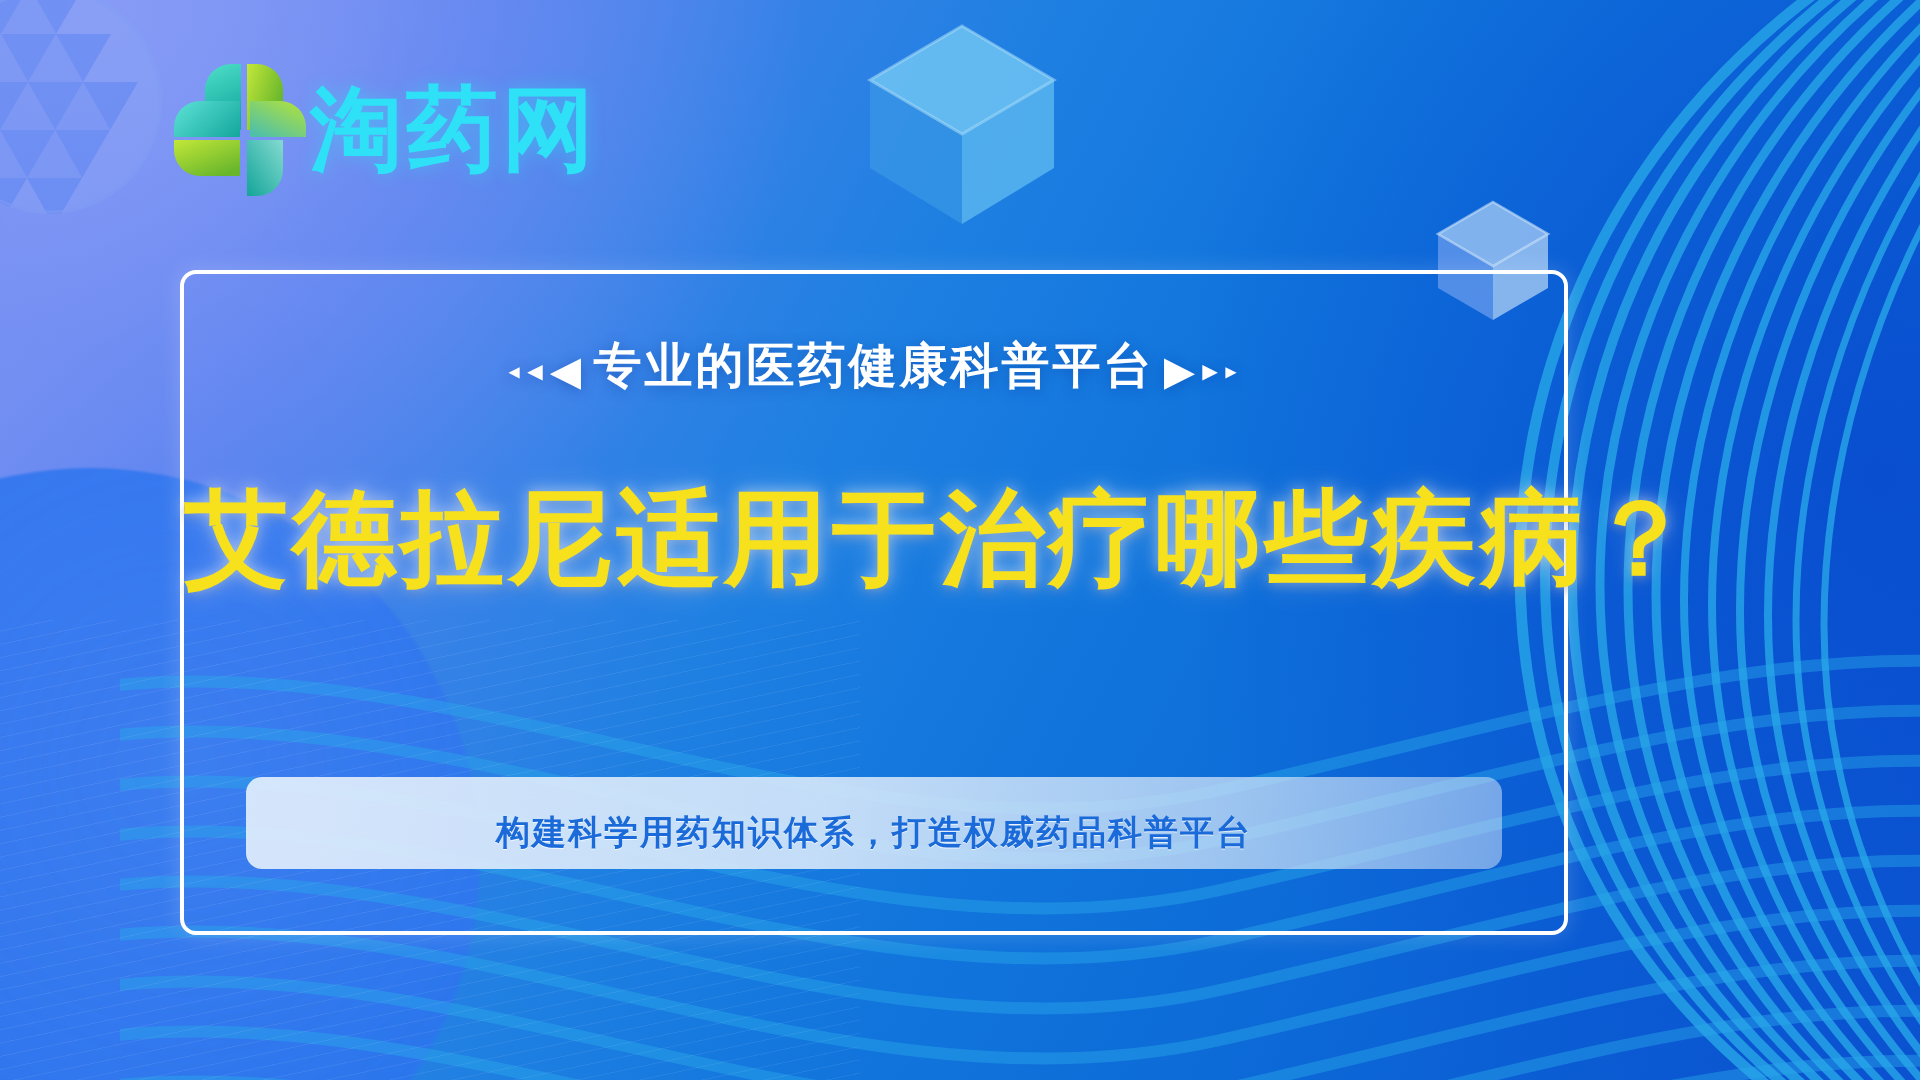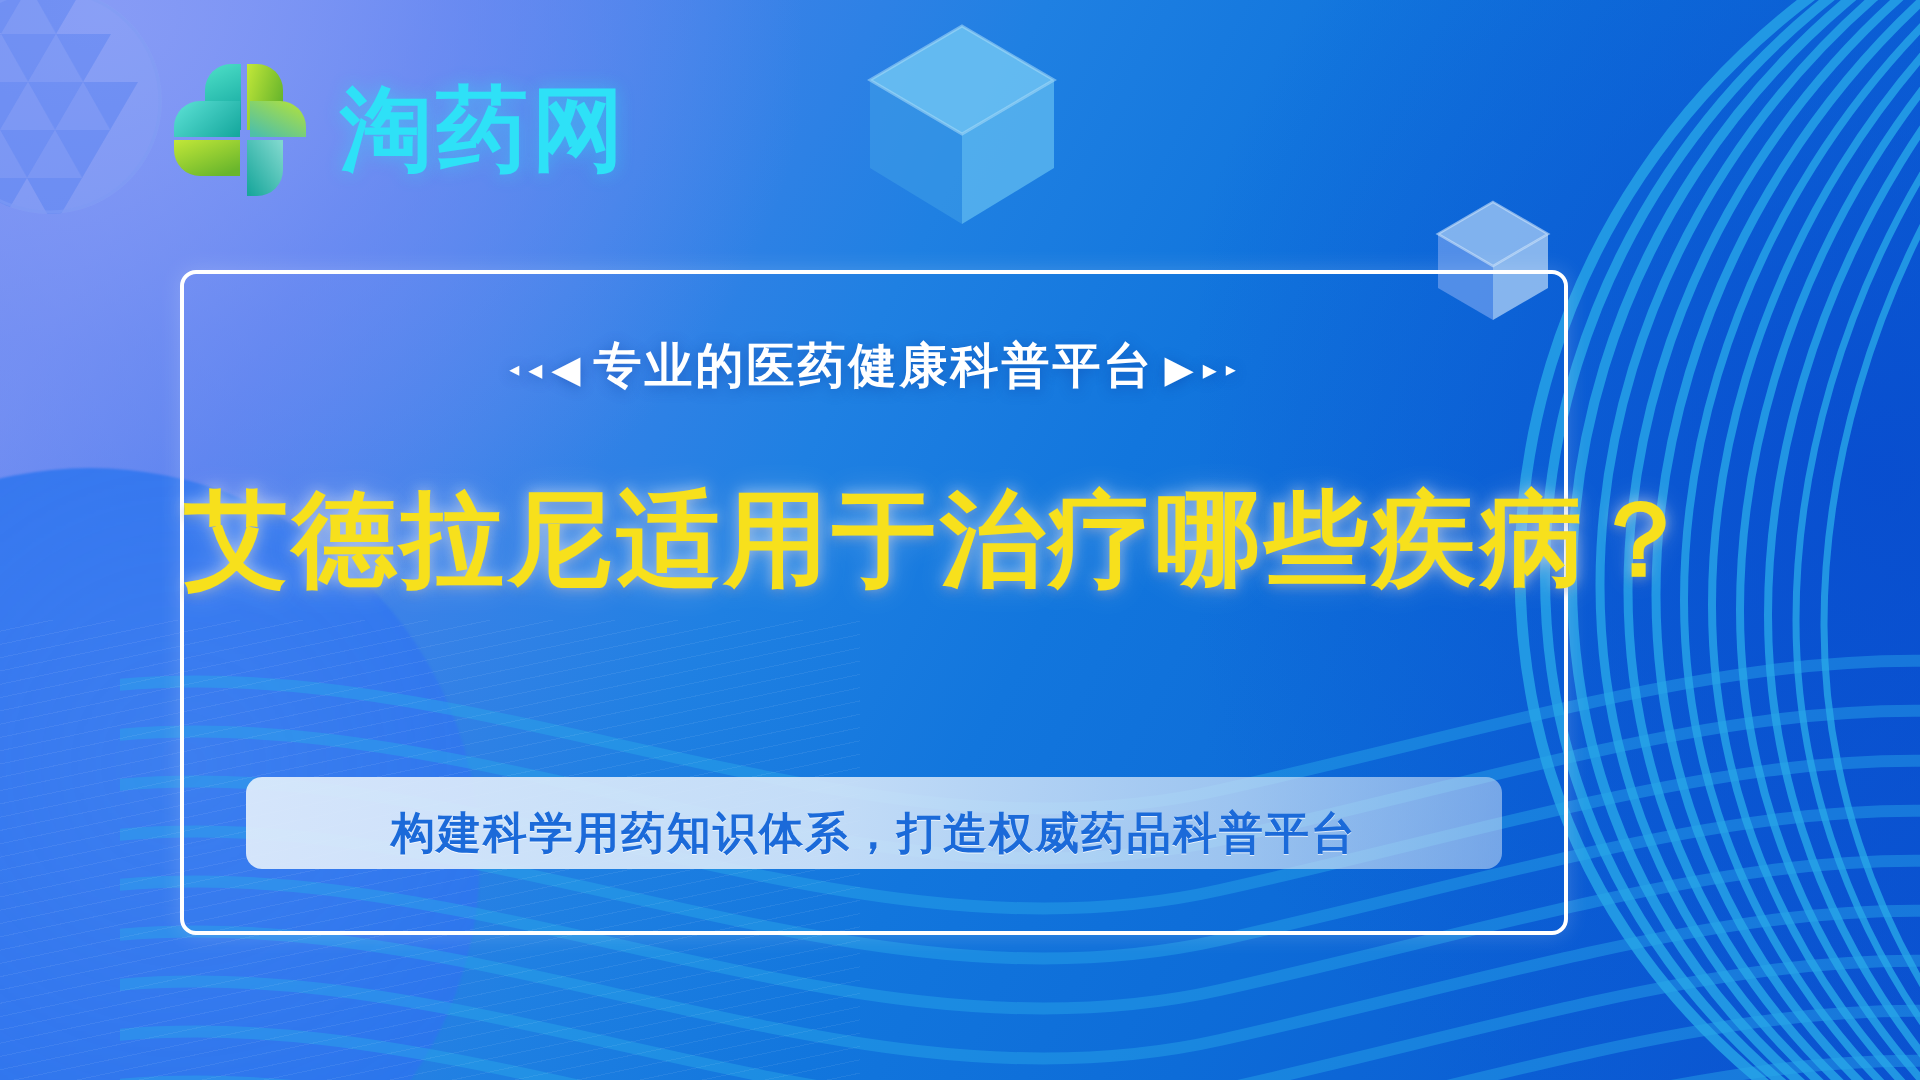--- a/index.html
+++ b/index.html
@@ -37,30 +37,30 @@
   .waves-bottom{position:absolute;left:120px;bottom:-340px;width:1900px;height:780px;opacity:.55;}
 
   
   .hairlines{position:absolute;left:-40px;bottom:-60px;width:900px;height:520px;opacity:.38;
     background:repeating-linear-gradient(-12deg, rgba(255,255,255,.17) 0px, rgba(255,255,255,.17) 1px, rgba(255,255,255,0) 1px, rgba(255,255,255,0) 13px);}
 
   
   .cube{position:absolute;}
 
   
-  .logo-wrap{position:absolute;left:168px;top:58px;display:flex;align-items:center;gap:30px;justify-content:center;}
+  .logo-wrap{position:absolute;left:168px;top:58px;display:flex;align-items:center;justify-content:center;}
   .logo-mark{width:142px;height:142px;display:block;}
   .logo-text{font-size:92px;font-weight:700;color:#2ee1f7;letter-spacing:4px;line-height:1;
     font-family:"Liberation Sans","DejaVu Sans",sans-serif;
     text-shadow:0 0 18px rgba(46,225,247,.45);white-space:nowrap;}
 
   
   .frame{position:absolute;left:180px;top:270px;width:1388px;height:665px;
     border:4px solid #ffffff;border-radius:16px;box-sizing:border-box;
-    box-shadow:0 0 22px rgba(255,255,255,.18);}
+    box-shadow:0 0 22px rgba(255,255,255,.18);font-family:Liberation Serif, serif;}
 
   .tagline{position:absolute;left:0;right:0;top:60px;text-align:center;
     color:#ffffff;font-size:48px;font-weight:700;letter-spacing:3px;white-space:nowrap;
     text-shadow:0 2px 14px rgba(10,60,160,.45);}
   .tagline .tri{display:inline-block;vertical-align:middle;color:#fff;}
   .tri.s1{font-size:20px;margin:0 3px;}
   .tri.s2{font-size:28px;margin:0 3px;}
   .tri.s3{font-size:38px;margin:0 10px 0 3px;}
   .tri.e3{font-size:38px;margin:0 3px 0 10px;}
   .tri.e2{font-size:28px;margin:0 3px;}
@@ -69,21 +69,21 @@
   .main-title{position:absolute;left:0;right:0;top:208px;
     font-size:104px;font-weight:700;color:#f7e01c;letter-spacing:4px;white-space:nowrap;line-height:1.1;
     text-shadow:
       0 0 14px rgba(255,255,255,.55),
       0 0 30px rgba(255,255,255,.30),
       0 4px 10px rgba(8,50,140,.30);}
 
   .banner{position:absolute;left:62px;right:62px;bottom:62px;height:92px;border-radius:16px;
     background:linear-gradient(100deg, rgba(226,238,252,.92) 0%, rgba(214,231,250,.90) 46%, rgba(206,226,248,.74) 78%, rgba(202,223,247,.55) 100%);
     display:flex;align-items:center;justify-content:center;}
-  .banner-text{font-size:44px;font-weight:700;color:#1b6ad9;letter-spacing:2px;white-space:nowrap;
+  .banner-text{font-size:34px;font-weight:700;color:#1b6ad9;letter-spacing:2px;white-space:nowrap;
     text-shadow:0 1px 0 rgba(255,255,255,.7);margin-top:20px;}
 </style>
 </head>
 <body>
 
 <div id="stage">
 
   <div class="bg-base"></div>
   <div class="bg-topleft-wash"></div>
   <div class="bg-rightdeep"></div>

